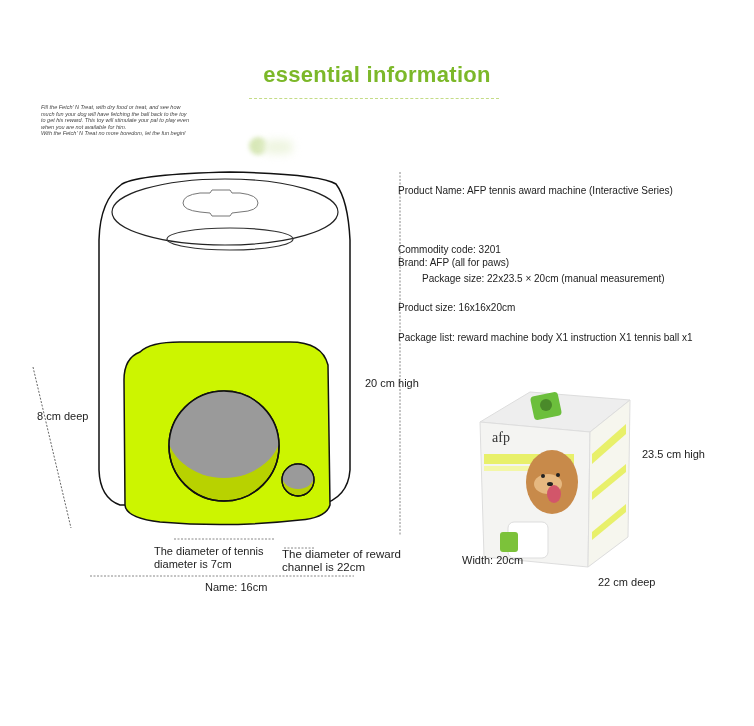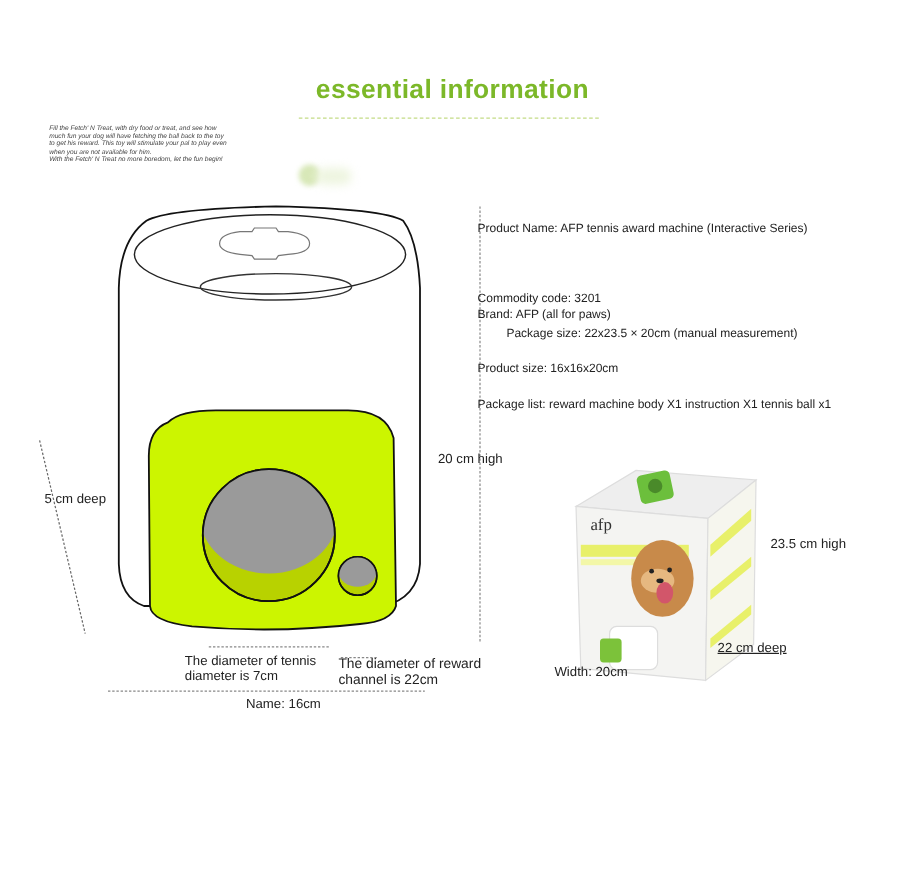--- a/index.html
+++ b/index.html
@@ -57,21 +57,21 @@
   <ellipse clip-path="url(#smallHole)" cx="298" cy="476" rx="16" ry="13" fill="#9a9a9a"></ellipse>
   <circle cx="298" cy="480" r="16" fill="none" stroke="#111" stroke-width="1.3"></circle>
 
   <line x1="33" y1="367" x2="71" y2="528" stroke="#666" stroke-width="1" stroke-dasharray="2,1.5"></line>
   <line x1="400" y1="172" x2="400" y2="535" stroke="#888" stroke-width="1" stroke-dasharray="2,1.5"></line>
   <line x1="174" y1="539" x2="274" y2="539" stroke="#888" stroke-width="1" stroke-dasharray="2,1.5"></line>
   <line x1="284" y1="548" x2="314" y2="548" stroke="#888" stroke-width="1" stroke-dasharray="2,1.5"></line>
   <line x1="90" y1="576" x2="354" y2="576" stroke="#888" stroke-width="1" stroke-dasharray="2,1.5"></line>
 </svg>
 
-<div class="abs label" style="left:37px;top:410px;">5 cm deep</div>
+<div class="abs label" style="left:37px;top:410px;">8 cm deep</div>
 <div class="abs label" style="left:365px;top:377px;">20 cm high</div>
 <div class="abs label" style="left:154px;top:545px;">
   <div>The diameter of tennis</div>
   <div>diameter is 7cm</div>
 </div>
 <div class="abs label" style="left:282px;top:548px;font-size:11.5px;">
   <div>The diameter of reward</div>
   <div>channel is 22cm</div>
 </div>
 <div class="abs label" style="left:205px;top:581px;">Name: 16cm</div>
@@ -108,14 +108,14 @@
   <circle cx="88" cy="103" r="2" fill="#222"></circle>
   <ellipse cx="80" cy="112" rx="3" ry="2" fill="#222"></ellipse>
 
   <rect x="38" y="150" width="40" height="36" rx="6" fill="#ffffff" stroke="#ddd"></rect>
   <rect x="30" y="160" width="18" height="20" rx="3" fill="#7cc23a"></rect>
 
   <text x="22" y="70" font-family="Liberation Serif, serif" font-size="14" fill="#333">afp</text>
 </svg>
 
 <div class="abs label" style="left:462px;top:554px;">Width: 20cm</div>
-<div class="abs label" style="left:598px;top:534px;text-decoration:underline;">22 cm deep</div>
+<div class="abs label" style="left:598px;top:576px;">22 cm deep</div>
 <div class="abs label" style="left:642px;top:448px;">23.5 cm high</div>
 
 </body></html>

